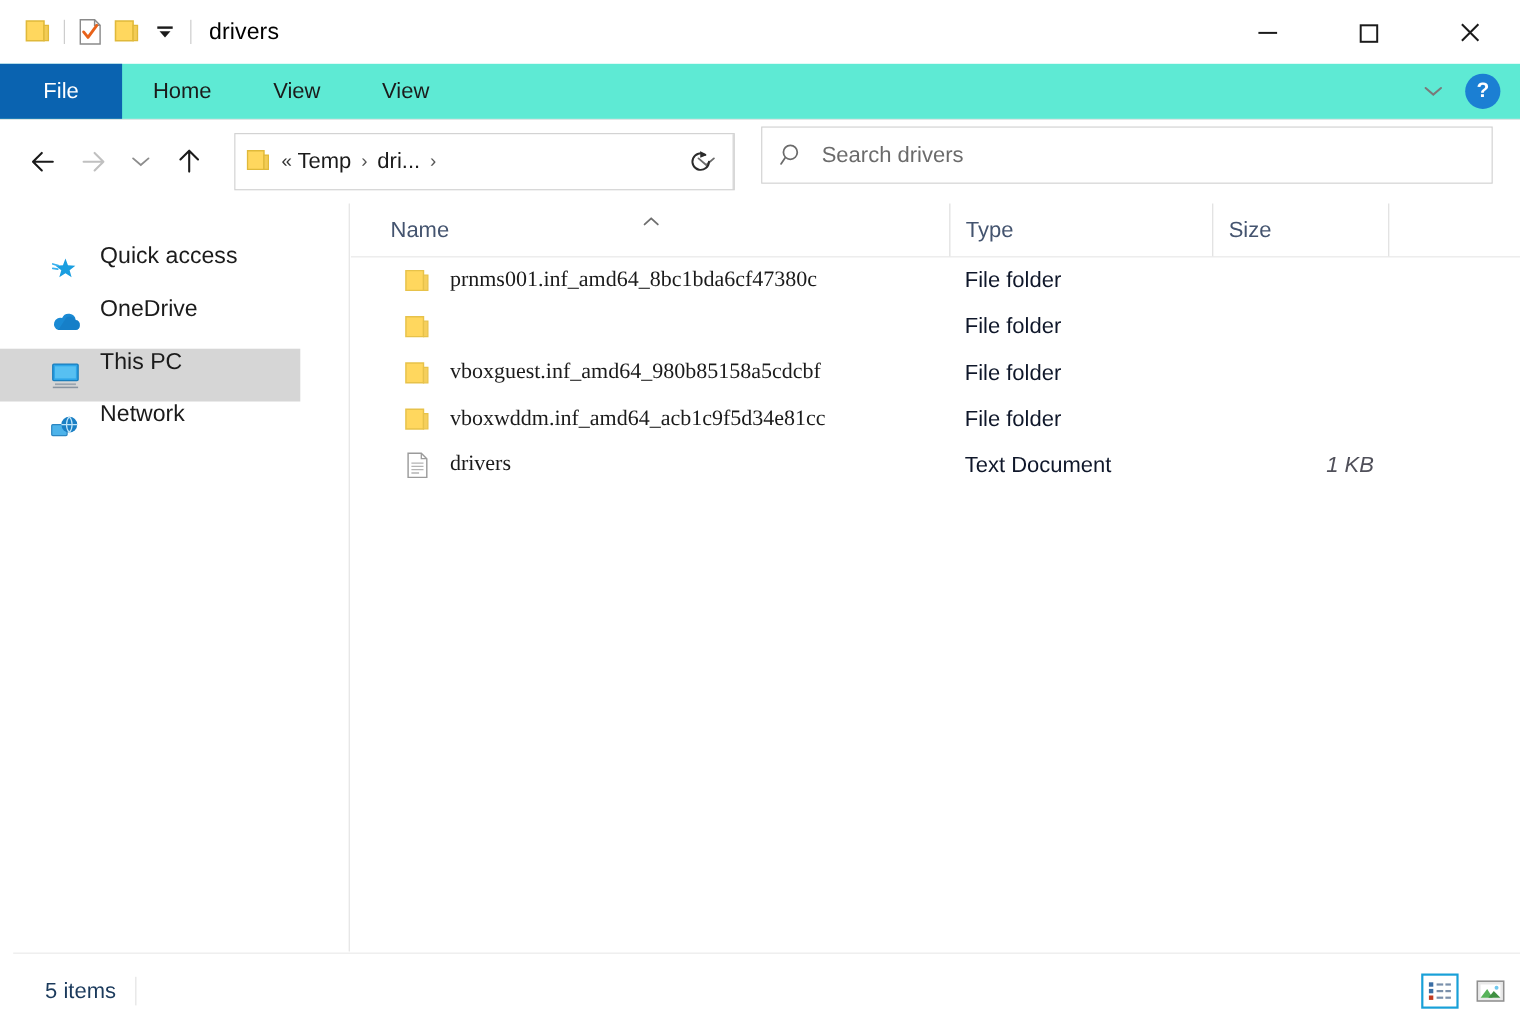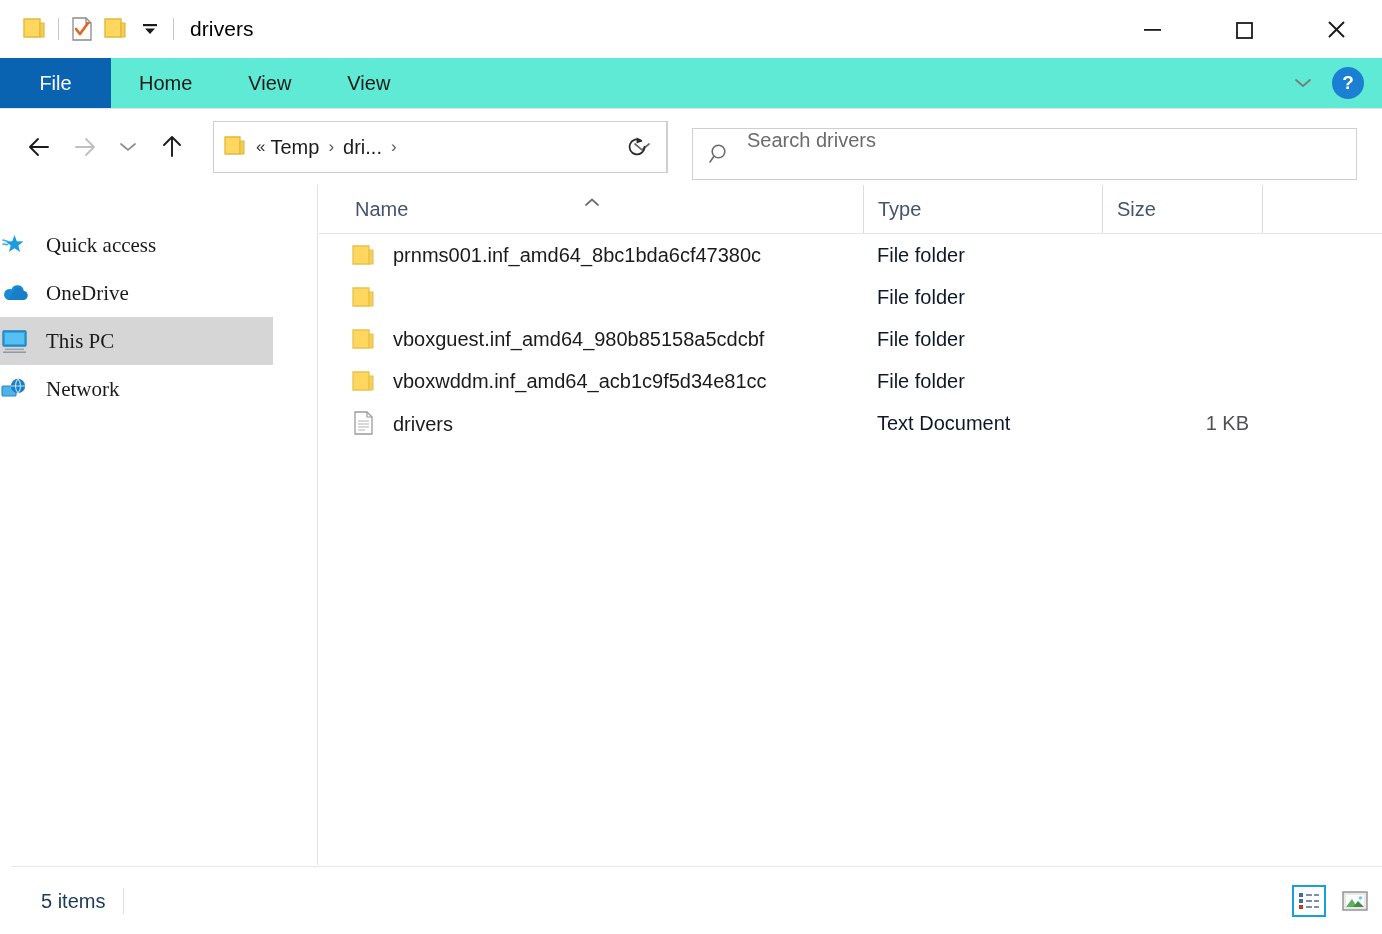--- a/index.html
+++ b/index.html
@@ -201,26 +201,27 @@
     width: 62px;
     height: 52px;
     display: flex;
     align-items: center;
     justify-content: center;
     box-sizing: border-box;
   }
   .search-box {
     position: absolute;
     left: 692px;
-    top: 128px;
+    top: 115px;
     width: 665px;
     height: 52px;
     border: 1px solid #cfcfcf;
     background: #ffffff;
     display: flex;
+    align-items: center;
     box-sizing: border-box;
   }
   .search-icon-wrap {
     width: 54px;
     display: flex;
     align-items: center;
     justify-content: center;
   }
   .search-placeholder {
     font-size: 20px;
@@ -241,23 +242,22 @@
     width: 318px;
     height: 680px;
     background: #ffffff;
     border-right: 1px solid #e2e2e2;
     padding-top: 36px;
     box-sizing: border-box;
   }
   .nav-item {
     height: 48px;
     display: flex;
-    align-items: center;
-    box-sizing: border-box;
-    font-family: Liberation Serif, serif;
+    padding-left: 45px;
+    box-sizing: border-box;
   }
   .nav-item.selected { background: #d6d6d6; width: 273px; }
   .nav-item .nav-icon {
     width: 34px;
     display: flex;
     align-items: center;
     justify-content: flex-start;
     margin-right: 12px;
   }
   .nav-label {
@@ -305,25 +305,26 @@
   .row {
     height: 42px;
     display: flex;
     align-items: center;
     font-size: 20px;
     color: #1b1b1b;
   }
   .cell-name {
     width: 544px;
     display: flex;
-    align-items: flex-end;
-    box-sizing: border-box;
-    padding-left: 32px;
+    align-items: flex-start;
+    box-sizing: border-box;
+    padding-left: 48px;
     white-space: nowrap;
     overflow: hidden;
+    font-family: Liberation Serif, serif;
   }
   .cell-name .ficon {
     width: 30px;
     margin-right: 12px;
     display: flex;
     align-items: center;
     flex: none;
   }
   .cell-type {
     width: 239px;
@@ -332,20 +333,21 @@
     color: #0f172a;
     white-space: nowrap;
   }
   .cell-size {
     width: 160px;
     box-sizing: border-box;
     padding-right: 13px;
     text-align: right;
     color: #50505a;
     white-space: nowrap;
+    font-style: italic;
   }
 
   
   .statusbar {
     position: absolute;
     left: 12px; top: 866px;
     width: 1382px;
     height: 68px;
     background: #ffffff;
     border-top: 1px solid #e8e8e8;

